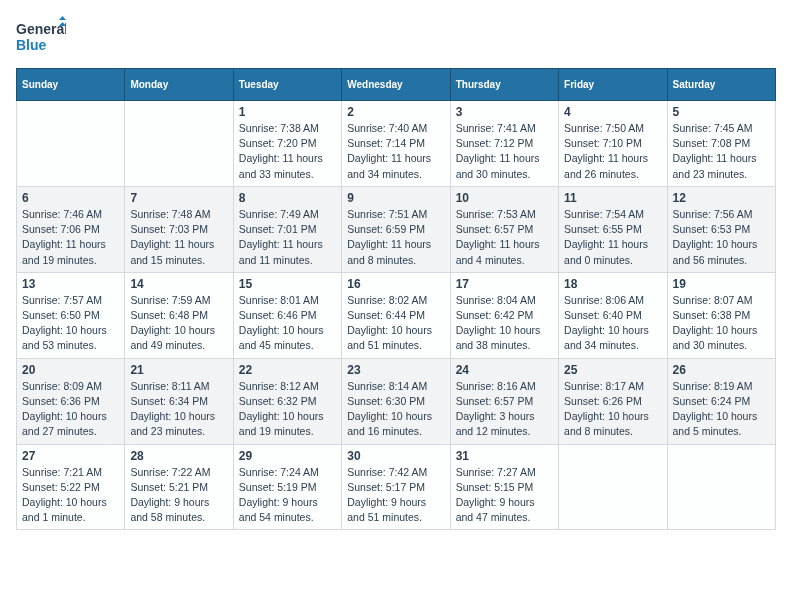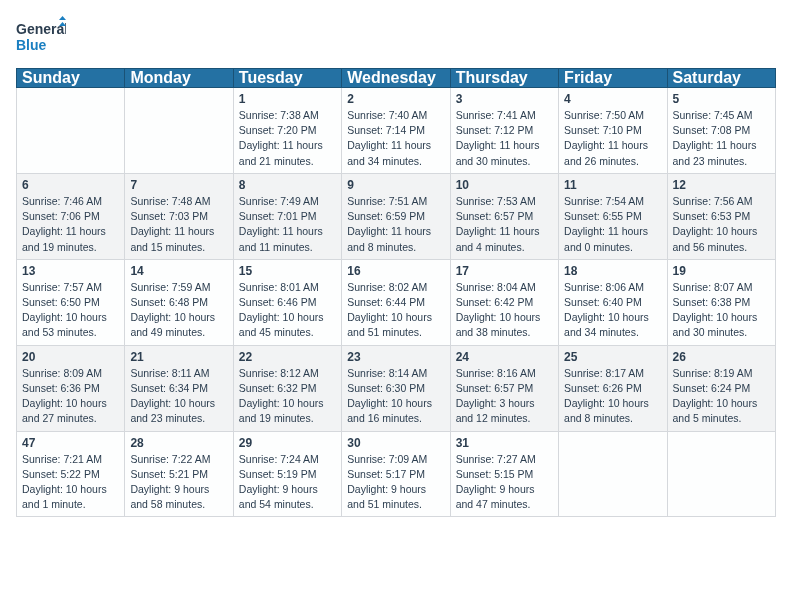--- a/index.html
+++ b/index.html
@@ -38,22 +38,22 @@
     }
     table {
       width: 100%;
       border-collapse: collapse;
       font-size: 11px;
     }
     thead tr th {
       background-color: #2471a3;
       color: white;
       text-align: left;
-      padding: 0 5px;
-      font-size: 16px;
+      padding: 10px 5px;
+      font-size: 10px;
       font-weight: bold;
       border: 1px solid #1a5276;
     }
     tbody tr td {
       border: 1px solid #d5d8dc;
       vertical-align: top;
       padding: 4px 5px;
       min-height: 80px;
       width: 108px;
       color: #2c3e50;
@@ -110,21 +110,21 @@
   </thead>
   <tbody id="calendar-body">
   <tr>
         <td class="empty"></td>
         <td class="empty"></td>
         <td>
           <span class="day-num">1</span>
           <div class="day-info">
             <div>Sunrise: 7:38 AM</div>
             <div>Sunset: 7:20 PM</div>
-            <div>Daylight: 11 hours and 21 minutes.</div>
+            <div>Daylight: 11 hours and 33 minutes.</div>
           </div>
         </td>
         <td>
           <span class="day-num">2</span>
           <div class="day-info">
             <div>Sunrise: 7:40 AM</div>
             <div>Sunset: 7:14 PM</div>
             <div>Daylight: 11 hours and 34 minutes.</div>
           </div>
         </td>
@@ -322,21 +322,21 @@
           <span class="day-num">26</span>
           <div class="day-info">
             <div>Sunrise: 8:19 AM</div>
             <div>Sunset: 6:24 PM</div>
             <div>Daylight: 10 hours and 5 minutes.</div>
           </div>
         </td>
       </tr>
       <tr>
         <td>
-          <span class="day-num">47</span>
+          <span class="day-num">27</span>
           <div class="day-info">
             <div>Sunrise: 7:21 AM</div>
             <div>Sunset: 5:22 PM</div>
             <div>Daylight: 10 hours and 1 minute.</div>
           </div>
         </td>
         <td>
           <span class="day-num">28</span>
           <div class="day-info">
             <div>Sunrise: 7:22 AM</div>
@@ -348,21 +348,21 @@
           <span class="day-num">29</span>
           <div class="day-info">
             <div>Sunrise: 7:24 AM</div>
             <div>Sunset: 5:19 PM</div>
             <div>Daylight: 9 hours and 54 minutes.</div>
           </div>
         </td>
         <td>
           <span class="day-num">30</span>
           <div class="day-info">
-            <div>Sunrise: 7:09 AM</div>
+            <div>Sunrise: 7:42 AM</div>
             <div>Sunset: 5:17 PM</div>
             <div>Daylight: 9 hours and 51 minutes.</div>
           </div>
         </td>
         <td>
           <span class="day-num">31</span>
           <div class="day-info">
             <div>Sunrise: 7:27 AM</div>
             <div>Sunset: 5:15 PM</div>
             <div>Daylight: 9 hours and 47 minutes.</div>

